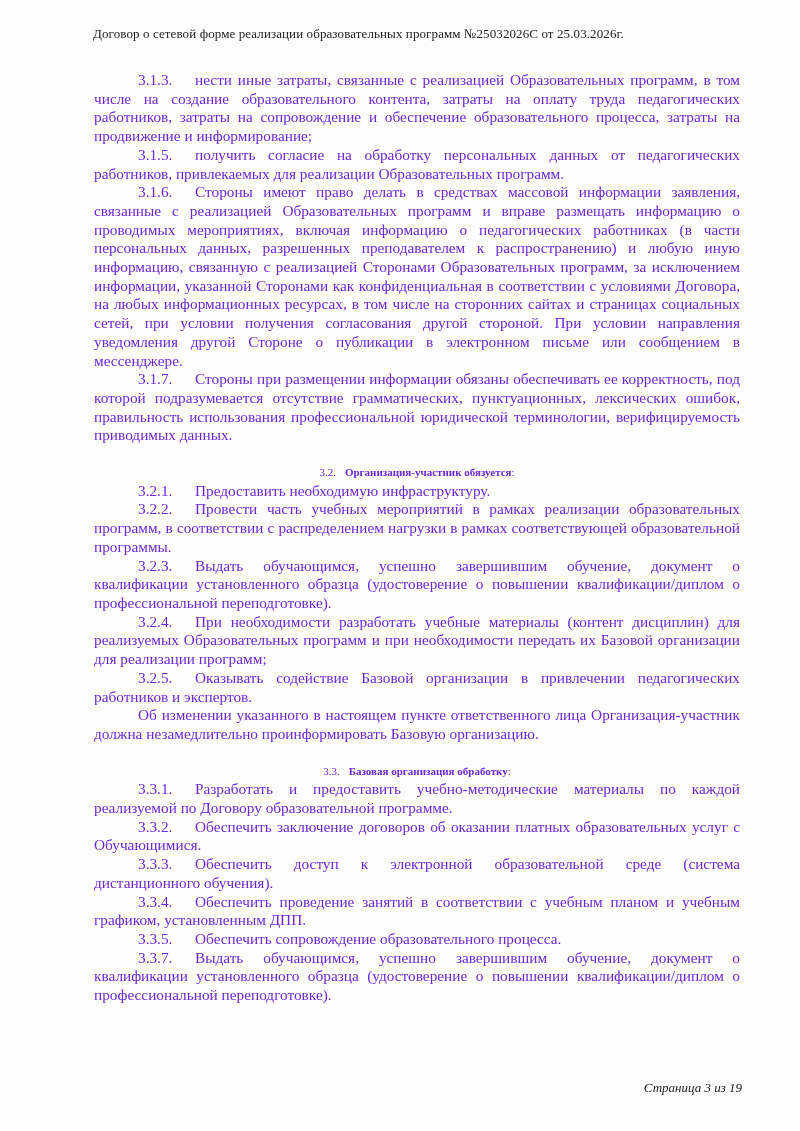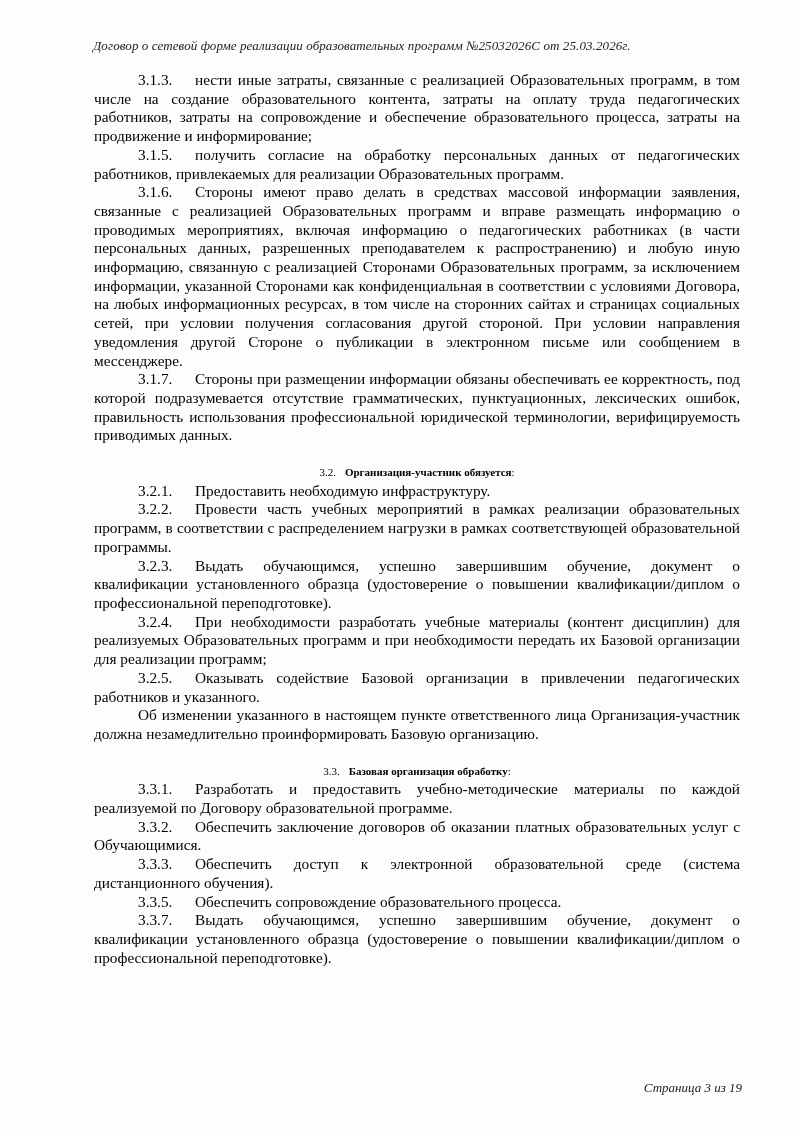--- a/index.html
+++ b/index.html
@@ -9,38 +9,37 @@
     width: 800px;
     height: 1131px;
     margin: 0 auto;
     background: #fdfdfc;
     overflow: hidden;
     font-family: "Liberation Serif", "DejaVu Serif", serif;
     color: #191919;
   }
   .doc-header {
     position: absolute;
-    top: 38px;
+    top: 26px;
     left: 93px;
     right: 60px;
     font-size: 13px;
-    font-style: italic;
     letter-spacing: 0.1px;
     color: #222;
     white-space: nowrap;
   }
   .doc-body {
     position: absolute;
     top: 71px;
     left: 94px;
     width: 646px;
     font-size: 15.3px;
     line-height: 18.7px;
     text-align: justify;
-    color: #000000;
+    color: #6d28d9;
   }
   .para { text-indent: 44px; }
   .para .num {
     display: inline-block;
     min-width: 57px;
     text-indent: 0;
   }
   .heading {
     text-align: center;
     text-indent: 0;
@@ -68,24 +67,25 @@
   <div class="doc-body">
       <div class="para"><span class="num">3.1.3.</span><span>нести иные затраты, связанные с реализацией Образовательных программ, в том числе на создание образовательного контента, затраты на оплату труда педагогических работников, затраты на сопровождение и обеспечение образовательного процесса, затраты на продвижение и информирование;</span></div>
       <div class="para"><span class="num">3.1.5.</span><span>получить согласие на обработку персональных данных от педагогических работников, привлекаемых для реализации Образовательных программ.</span></div>
       <div class="para"><span class="num">3.1.6.</span><span>Стороны имеют право делать в средствах массовой информации заявления, связанные с реализацией Образовательных программ и вправе размещать информацию о проводимых мероприятиях, включая информацию о педагогических работниках (в части персональных данных, разрешенных преподавателем к распространению) и любую иную информацию, связанную с реализацией Сторонами Образовательных программ, за исключением информации, указанной Сторонами как конфиденциальная в соответствии с условиями Договора, на любых информационных ресурсах, в том числе на сторонних сайтах и страницах социальных сетей, при условии получения согласования другой стороной. При условии направления уведомления другой Стороне о публикации в электронном письме или сообщением в мессенджере.</span></div>
       <div class="para"><span class="num">3.1.7.</span><span>Стороны при размещении информации обязаны обеспечивать ее корректность, под которой подразумевается отсутствие грамматических, пунктуационных, лексических ошибок, правильность использования профессиональной юридической терминологии, верифицируемость приводимых данных.</span></div>
       <div class="heading"><span class="hnum">3.2.</span><span class="htext">Организация-участник обязуется</span><span>:</span></div>
       <div class="para"><span class="num">3.2.1.</span><span>Предоставить необходимую инфраструктуру.</span></div>
       <div class="para"><span class="num">3.2.2.</span><span>Провести часть учебных мероприятий в рамках реализации образовательных программ, в соответствии с распределением нагрузки в рамках соответствующей образовательной программы.</span></div>
       <div class="para"><span class="num">3.2.3.</span><span>Выдать обучающимся, успешно завершившим обучение, документ о квалификации установленного образца (удостоверение о повышении квалификации/диплом о профессиональной переподготовке).</span></div>
       <div class="para"><span class="num">3.2.4.</span><span>При необходимости разработать учебные материалы (контент дисциплин) для реализуемых Образовательных программ и при необходимости передать их Базовой организации для реализации программ;</span></div>
-      <div class="para"><span class="num">3.2.5.</span><span>Оказывать содействие Базовой организации в привлечении педагогических работников и указанного.</span></div>
+      <div class="para"><span class="num">3.2.5.</span><span>Оказывать содействие Базовой организации в привлечении педагогических работников и экспертов.</span></div>
       <div class="para"><span>Об изменении указанного в настоящем пункте ответственного лица Организация-участник должна незамедлительно проинформировать Базовую организацию.</span></div>
       <div class="heading"><span class="hnum">3.3.</span><span class="htext">Базовая организация обработку</span><span>:</span></div>
       <div class="para"><span class="num">3.3.1.</span><span>Разработать и предоставить учебно-методические материалы по каждой реализуемой по Договору образовательной программе.</span></div>
       <div class="para"><span class="num">3.3.2.</span><span>Обеспечить заключение договоров об оказании платных образовательных услуг с Обучающимися.</span></div>
       <div class="para"><span class="num">3.3.3.</span><span>Обеспечить доступ к электронной образовательной среде (система дистанционного обучения).</span></div>
+      <div class="para"><span class="num">3.3.4.</span><span>Обеспечить проведение занятий в соответствии с учебным планом и учебным графиком, установленным ДПП.</span></div>
       <div class="para"><span class="num">3.3.5.</span><span>Обеспечить сопровождение образовательного процесса.</span></div>
       <div class="para"><span class="num">3.3.7.</span><span>Выдать обучающимся, успешно завершившим обучение, документ о квалификации установленного образца (удостоверение о повышении квалификации/диплом о профессиональной переподготовке).</span></div>
     </div>
 
   <div class="doc-footer">Страница 3 из 19</div>
 </div>
 
 </body></html>

